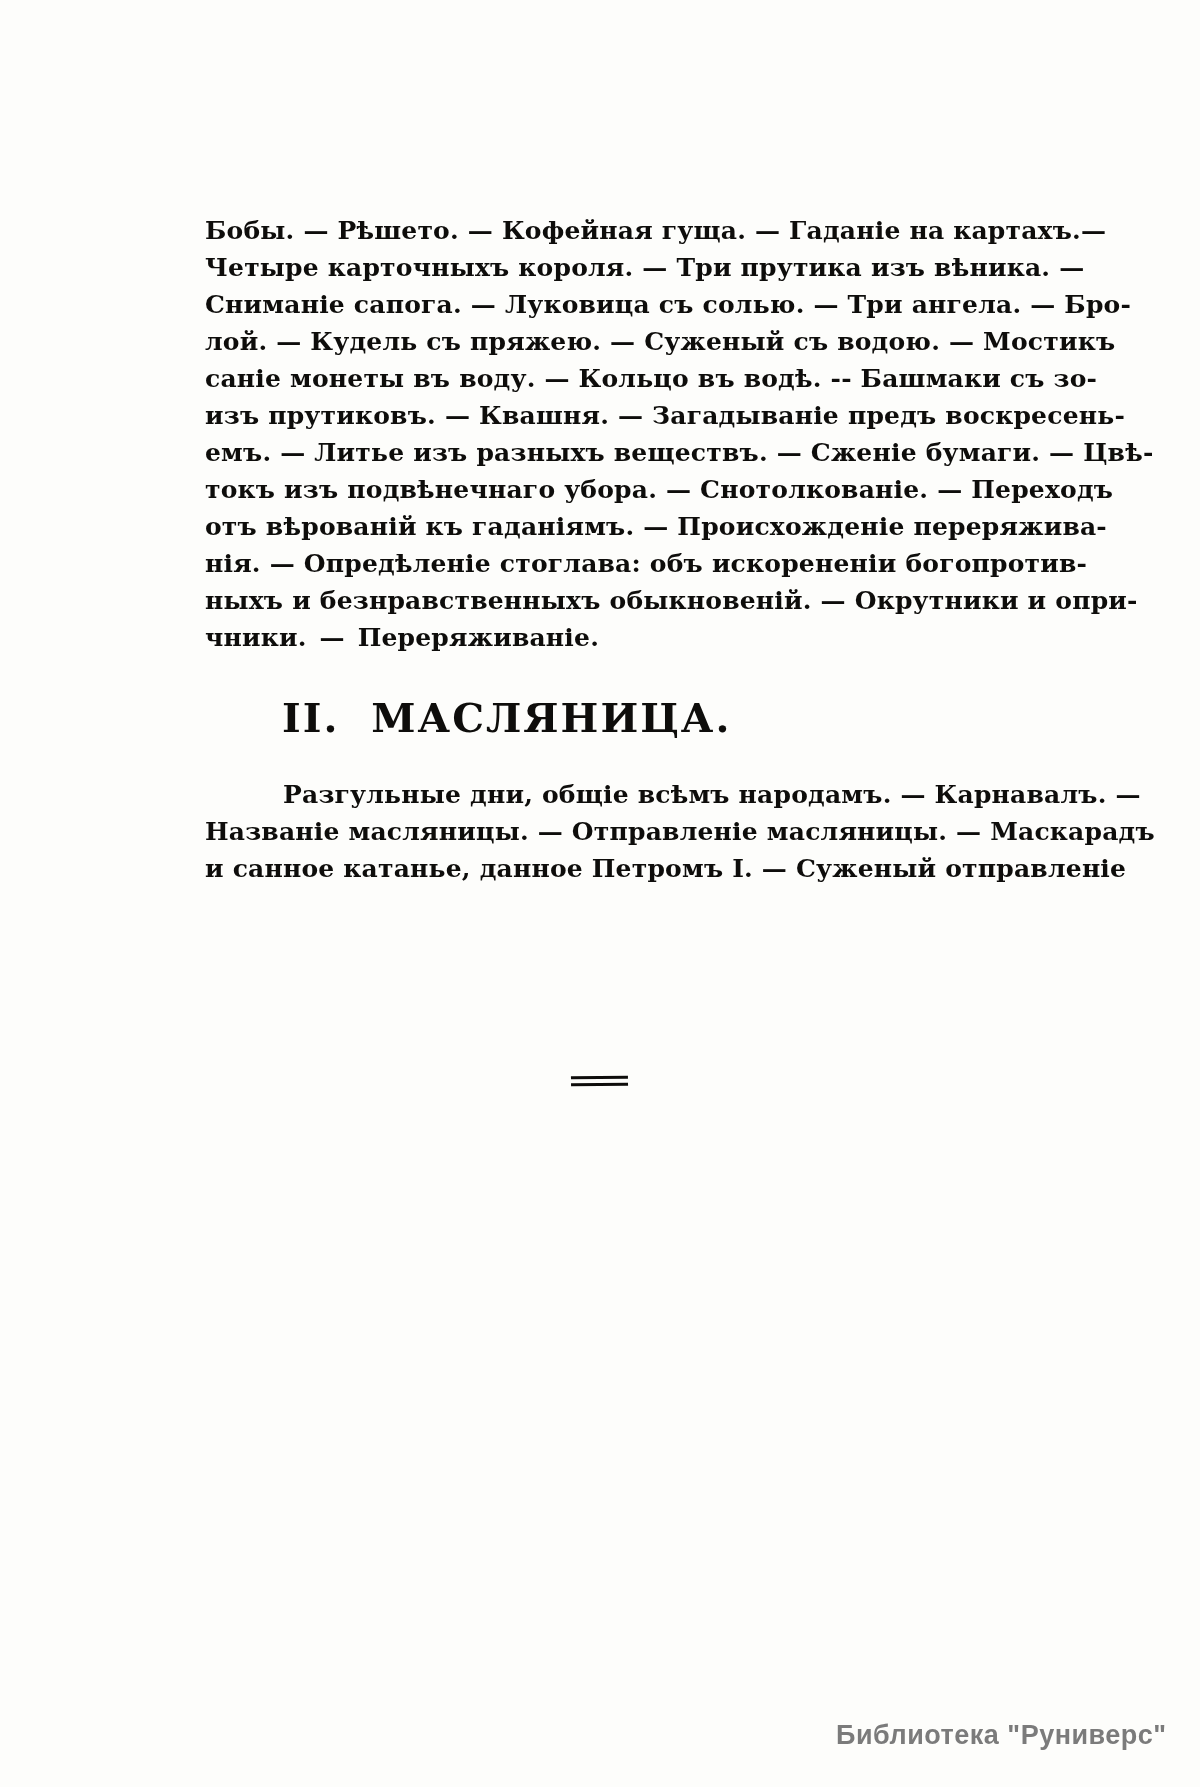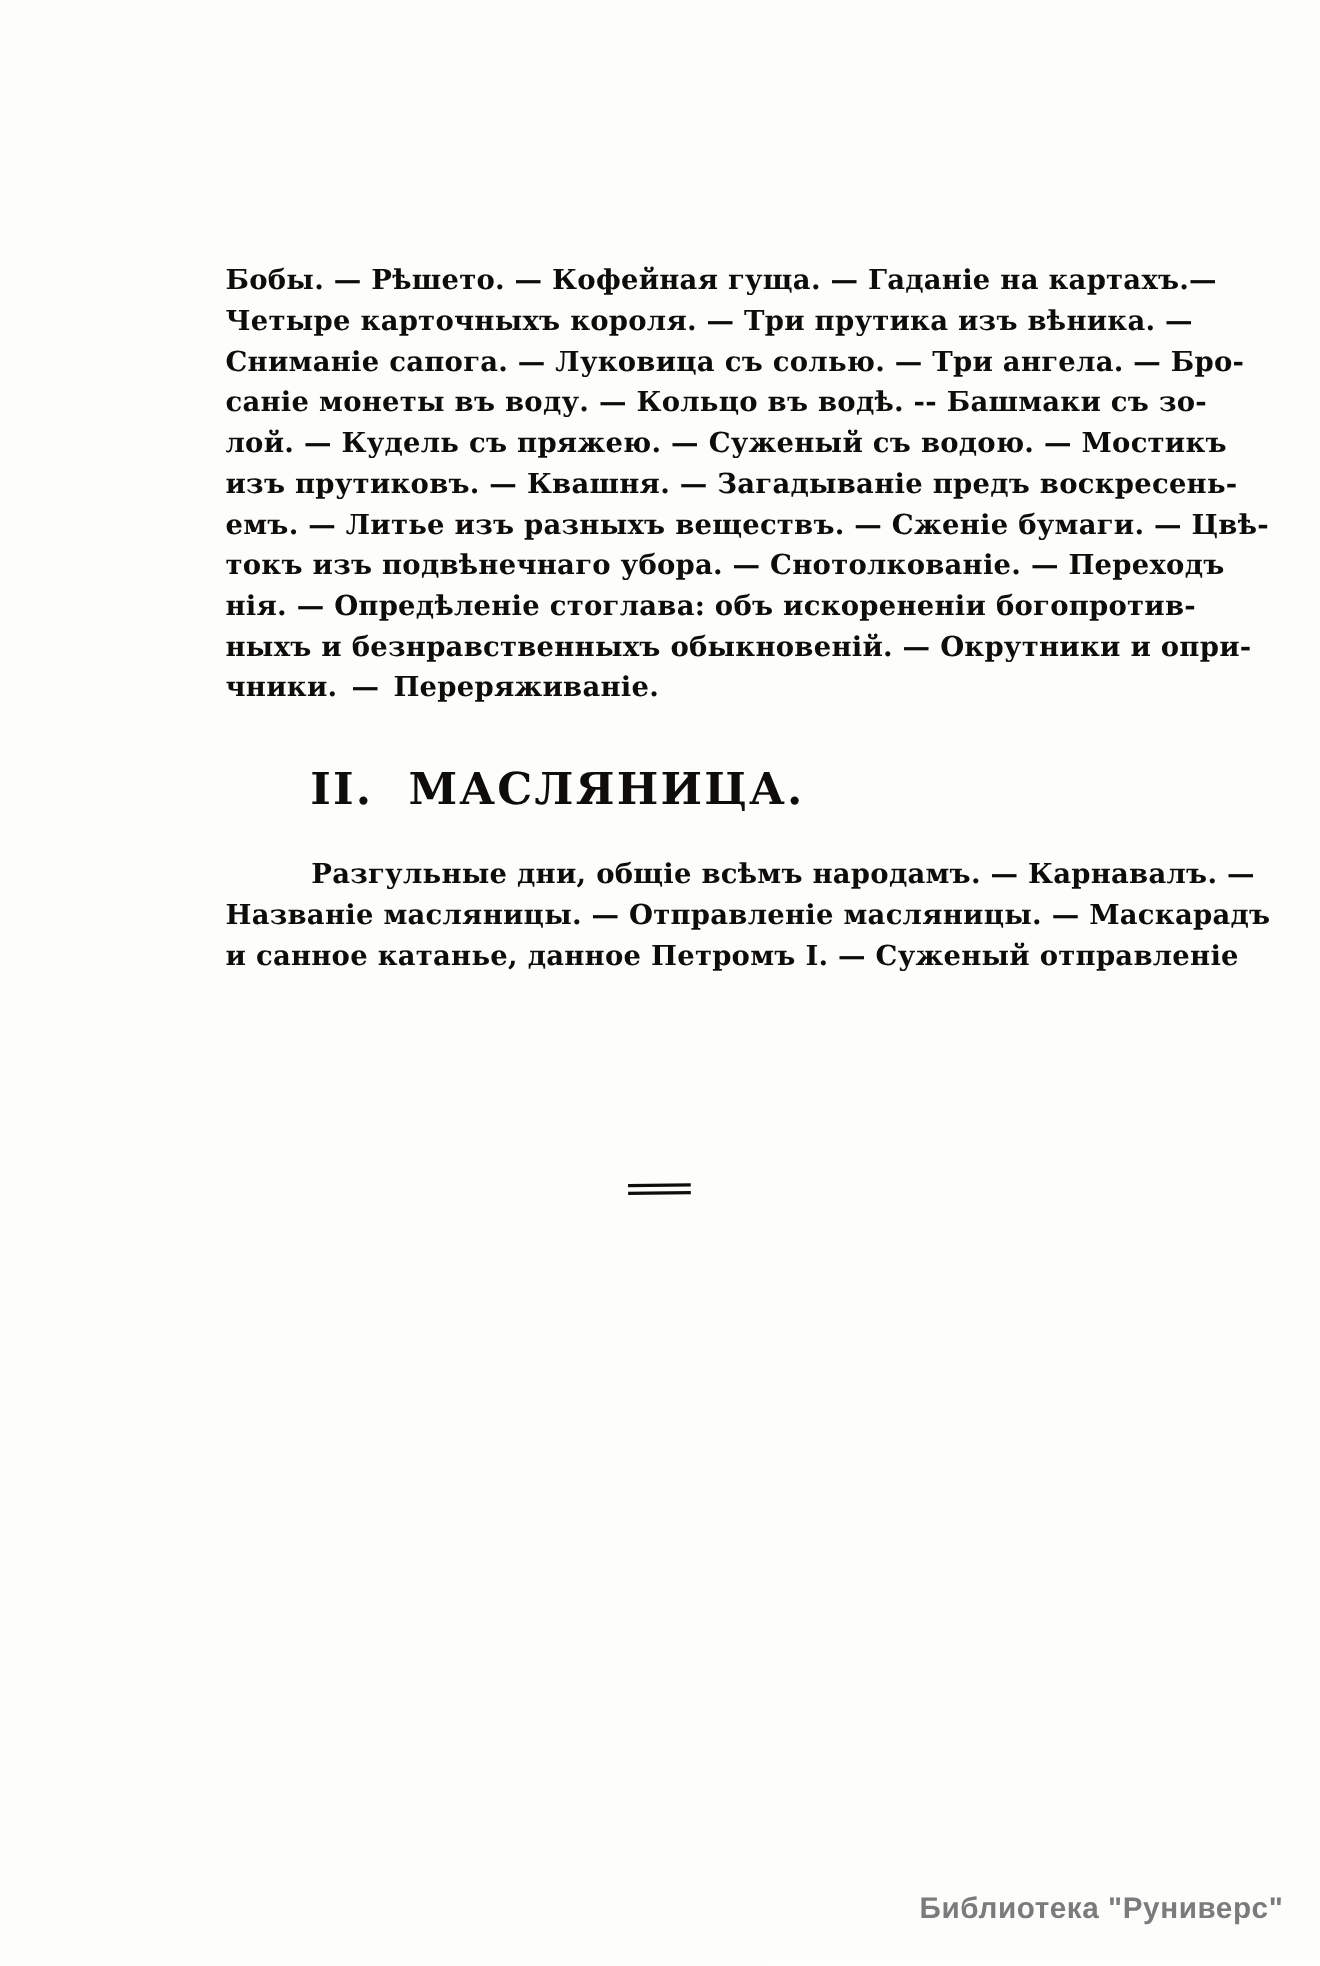--- a/index.html
+++ b/index.html
@@ -32,21 +32,21 @@
     text-align-last: justify;
   }
   .jline.last-line {
     text-align: center;
     text-align-last: left;
     word-spacing: 4px;
   }
   .jline.indent-line {
     text-indent: 78px;
   }
-  #chapter1-summary { top: 212px; margin-top: 24px; }
+  #chapter1-summary { top: 212px; }
   #chapter2-summary { top: 776px; }
   .chapter-heading {
     position: absolute;
     left: 282px;
     top: 694px;
     font-size: 40px;
     font-weight: 700;
     letter-spacing: 2px;
     word-spacing: 16px;
     white-space: nowrap;
@@ -75,25 +75,26 @@
 </style>
 </head>
 <body>
 
 <div class="scan-page">
 
   <div class="text-block" id="chapter1-summary">
     <div class="jline">Бобы. — Рѣшето. — Кофейная гуща. — Гаданіе на картахъ.—</div>
     <div class="jline">Четыре карточныхъ короля. — Три прутика изъ вѣника. —</div>
     <div class="jline">Сниманіе сапога. — Луковица съ солью. — Три ангела. — Бро-</div>
+    <div class="jline">лой. — Кудель съ пряжею. — Суженый съ водою. — Мостикъ</div>
     <div class="jline">саніе монеты въ воду. — Кольцо въ водѣ. -- Башмаки съ зо-</div>
-    <div class="jline">лой. — Кудель съ пряжею. — Суженый съ водою. — Мостикъ</div>
     <div class="jline">изъ прутиковъ. — Квашня. — Загадываніе предъ воскресень-</div>
     <div class="jline">емъ. — Литье изъ разныхъ веществъ. — Сженіе бумаги. — Цвѣ-</div>
     <div class="jline">токъ изъ подвѣнечнаго убора. — Снотолкованіе. — Переходъ</div>
+    <div class="jline">отъ вѣрованій къ гаданіямъ. — Происхожденіе переряжива-</div>
     <div class="jline">нія. — Опредѣленіе стоглава: объ искорененіи богопротив-</div>
     <div class="jline">ныхъ и безнравственныхъ обыкновеній. — Окрутники и опри-</div>
     <div class="jline last-line">чники. — Переряживаніе.</div>
   </div>
 
   <div class="chapter-heading">II. МАСЛЯНИЦА.</div>
 
   <div class="text-block" id="chapter2-summary">
     <div class="jline indent-line">Разгульные дни, общіе всѣмъ народамъ. — Карнавалъ. —</div>
     <div class="jline">Названіе масляницы. — Отправленіе масляницы. — Маскарадъ</div>

